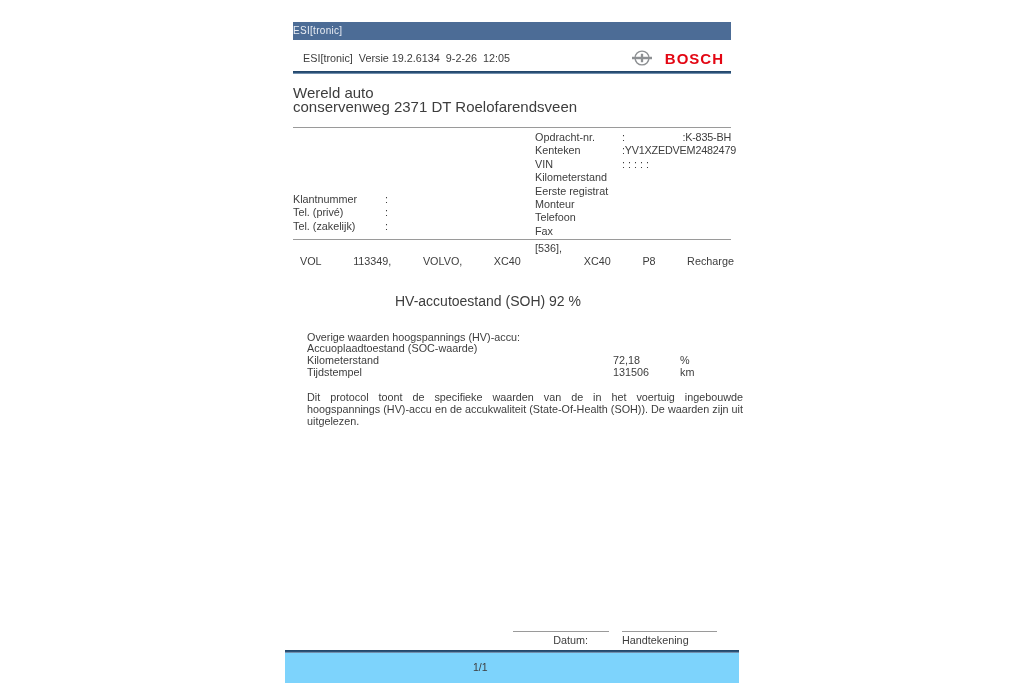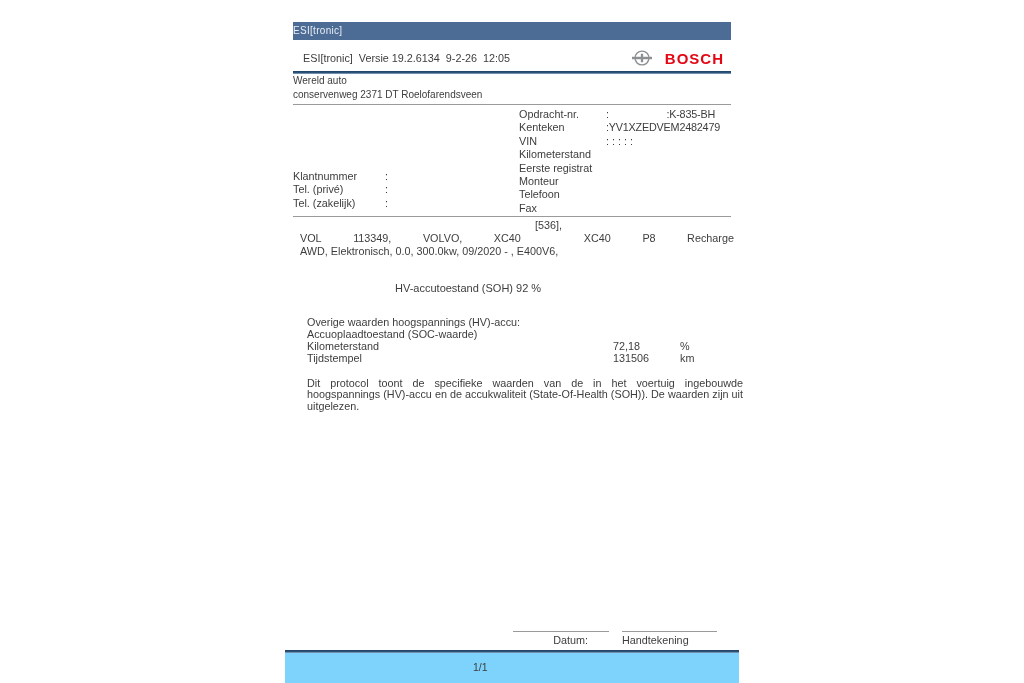--- a/index.html
+++ b/index.html
@@ -12,40 +12,40 @@
   
   .title-bar { margin-top:22px; height:18px; background:#4c6c96; color:#e9edf4;
                font-size:10px; line-height:18px; letter-spacing:.3px; }
   .version-row { margin-top:5px; height:26px; display:flex; justify-content:space-between; align-items:center; }
   .version { font-size:10.8px; white-space:pre; padding-left:10px; color:#3d3d3d; }
   .brand { display:flex; align-items:center; gap:13px; padding-right:7px;justify-content:center; }
   .bosch-word { font-size:15px; font-weight:bold; color:#e30613; letter-spacing:1px; }
   .rule { height:3px; background:linear-gradient(to bottom,#1f4265 0%,#2d5379 55%,#9ab2cc 100%); }
 
   
-  .address { margin-top:0; font-size:10px; line-height:13.5px; border-bottom:1px solid #9a9a9a; padding-bottom:3px; }
+  .address { margin-top:12px; font-size:15px; line-height:13.5px; border-bottom:1px solid #9a9a9a; padding-bottom:14px; }
 
   
   .fields { position:relative; height:112px; border-bottom:1px solid #9a9a9a; font-size:10.8px; }
-  .col-right { position:absolute; top:3px; right:16px; width:196px; }
+  .col-right { position:absolute; top:3px; right:0; width:196px; }
   .col-left  { position:absolute; bottom:6px; left:0; width:200px; }
   .frow { display:flex; line-height:13.4px; }
   .col-right .flbl { width:87px; flex:0 0 auto; }
   .col-left  .flbl { width:92px; flex:0 0 auto; }
   .fsep { flex:0 0 auto; white-space:pre; }
   .fval { flex:1; text-align:right; white-space:nowrap; letter-spacing:-.2px; }
 
   
   .vehicle { font-size:10.8px; line-height:12.5px; }
   .veh-code { padding-left:242px; margin-top:3px; line-height:11px; }
   .veh-line1 { display:flex; justify-content:space-between; padding-left:7px; width:441px; margin-top:1px; }
   .veh-line2 { padding-left:7px; }
 
   
-  .soh { margin:25px 0 0 102px; font-size:11px; }
+  .soh { margin:25px 0 0 102px; font-size:14px; }
 
   
   .values { margin:23px 0 0 14px; width:436px; font-size:10.8px; line-height:11.9px; }
   .vrow { display:flex; }
   .vlbl { width:306px; flex:0 0 auto; }
   .vval { width:67px; flex:0 0 auto; }
   .vunit { flex:1; }
 
   
   .disclaimer { margin:13px 0 0 14px; width:436px; font-size:10.8px; line-height:11.7px; }
@@ -160,21 +160,20 @@
       <div class="veh-line1">
         <span>VOL</span>
         <span>113349,</span>
         <span>VOLVO,</span>
         <span>XC40</span>
         <span></span>
         <span>XC40</span>
         <span>P8</span>
         <span>Recharge</span>
       </div>
-      <div class="veh-line2">AWD, Elektronisch, 0.0, 300.0kw, 09/2020 - , E400V6,</div>
     </div>
 
     <div class="soh">HV-accutoestand (SOH) 92 %</div>
 
     <div class="values">
       <div class="vrow">
         <span>Overige waarden hoogspannings (HV)-accu:</span>
       </div>
       <div class="vrow">
         <span class="vlbl">Accuoplaadtoestand (SOC-waarde)</span>

